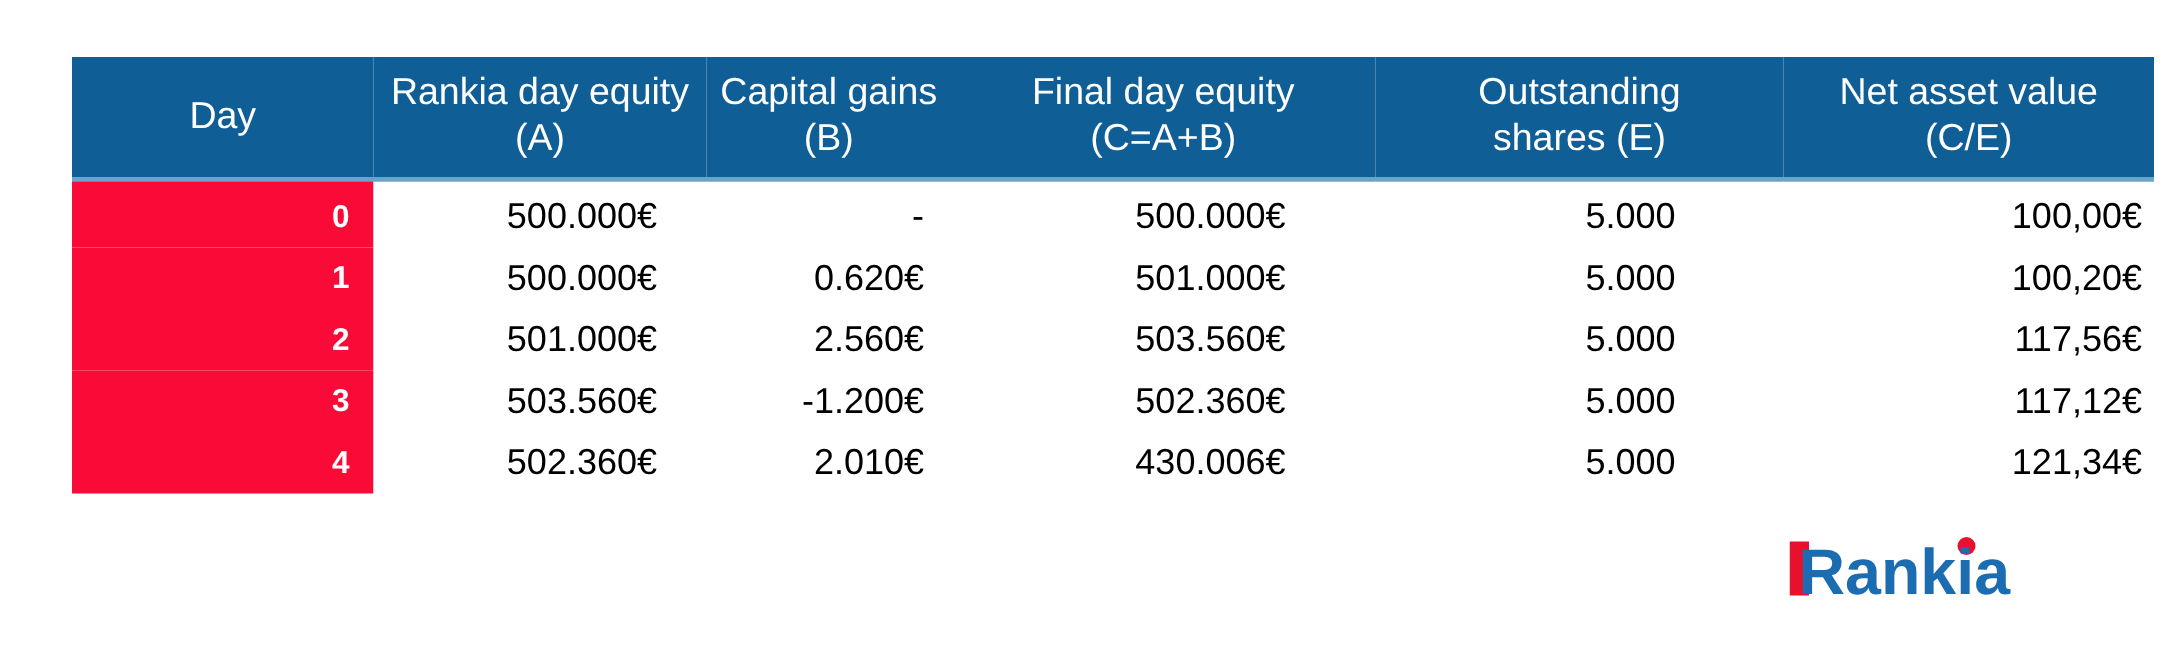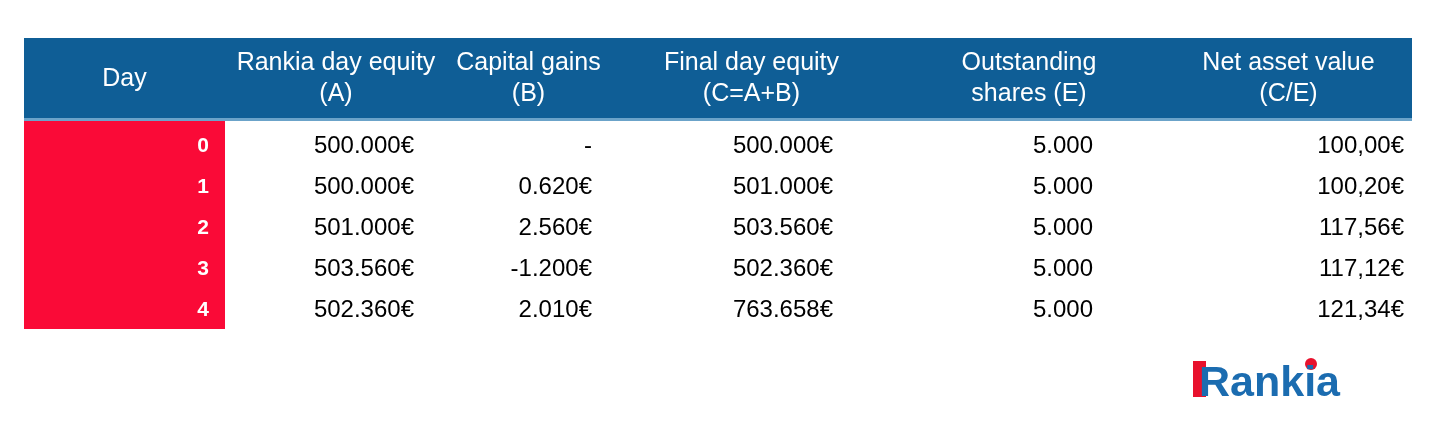--- a/index.html
+++ b/index.html
@@ -10,21 +10,21 @@
   body {
     width: 1440px;
     height: 438px;
     font-family: "Liberation Sans", sans-serif;
     position: relative;
     overflow: hidden;
   }
 
   .table-wrap {
     position: absolute;
-    left: 4px;
+    left: 28px;
     top: 38px;
     width: 1388px;
     padding-left: 20px;
   }
 
   table.nav-table {
     border-collapse: collapse;
     table-layout: fixed;
     width: 1388px;
   }
@@ -168,21 +168,21 @@
         <td class="col-a">503.560€</td>
         <td class="col-b">-1.200€</td>
         <td class="col-c">502.360€</td>
         <td class="col-e">5.000</td>
         <td class="col-nav">117,12€</td>
       </tr>
       <tr>
         <td class="day-cell">4</td>
         <td class="col-a">502.360€</td>
         <td class="col-b">2.010€</td>
-        <td class="col-c">763.658€</td>
+        <td class="col-c">430.006€</td>
         <td class="col-e">5.000</td>
         <td class="col-nav">121,34€</td>
       </tr>
     </tbody>
   </table>
 </div>
 
 <div class="logo">
   <svg class="logo-mark" width="176" height="44" viewBox="0 0 176 44">
     <rect x="0" y="5" width="13" height="36" fill="#e8112d"></rect>

